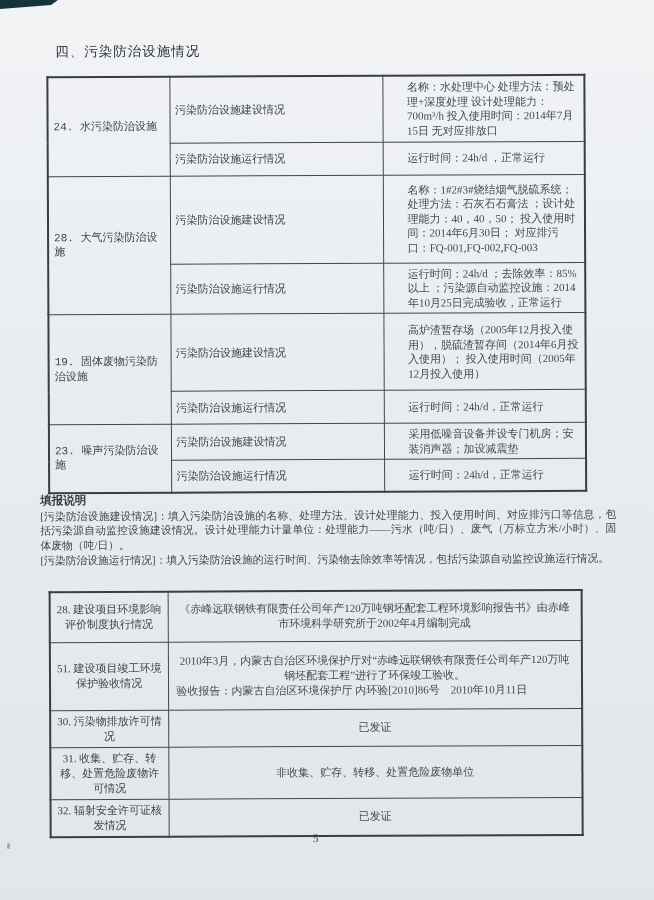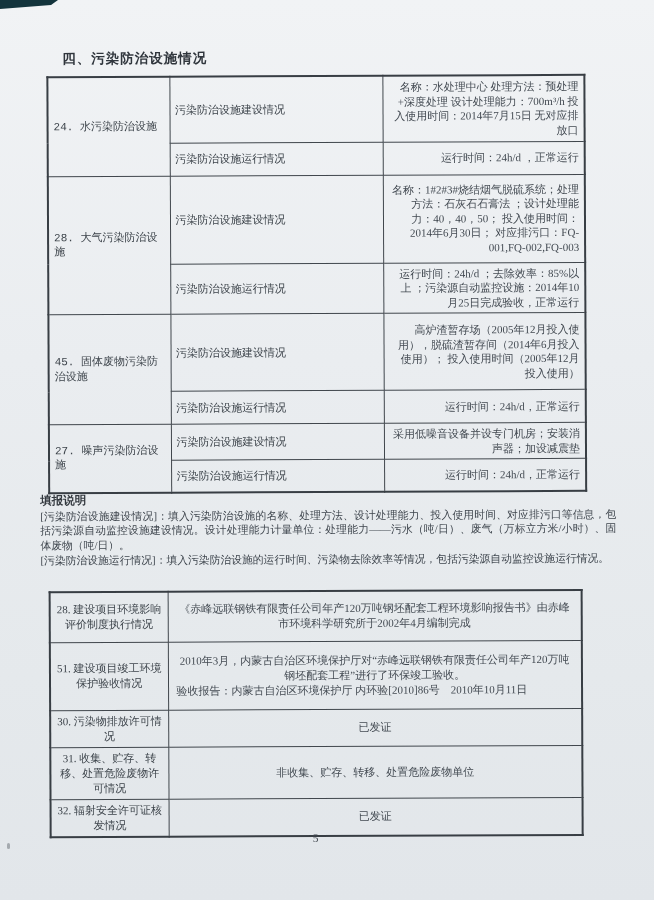--- a/index.html
+++ b/index.html
@@ -22,42 +22,42 @@
     width: 58px; height: 9px;
     background: #13343c;
     clip-path: polygon(0 0, 100% 0, 88% 55%, 0 100%);
   }
   .speck {
     position: absolute; left: 7px; top: 843px;
     width: 3px; height: 6px; background: #8a9096; border-radius: 2px; opacity: .7;
   }
   .section-title {
     position: absolute; left: 55px; top: 40px;
-    margin: 9px;
-    font-size: 13.5px; font-weight: bold; color: #30363d;
+    margin: 2px;
+    font-size: 13.5px; font-weight: normal; color: #30363d;
     letter-spacing: 1px;
   }
   
   table { border-collapse: collapse; table-layout: fixed; }
   .facilities {
     position: absolute; left: 48px; top: 75px;
     width: 537px;
     border: 2px solid #383e44;
   }
   .facilities td {
     border: 1px solid #41474d;
     font-size: 11px; line-height: 14.5px;
     padding: 3px 5px;
     vertical-align: middle;
     box-sizing: border-box;
     overflow: hidden;
   }
   td.fac-label { text-align: left; padding-left: 5px; color: #3d444b; font-family: Liberation Mono, monospace; }
   td.fac-mid   { text-align: left; color: #3d444b; }
-  td.fac-val   { text-align: right; padding-left: 7px; color: #434a52; }
+  td.fac-val   { text-align: left; padding-left: 24px; color: #434a52; }
   tr.h66 { height: 66px; } tr.h33 { height: 33px; }
   tr.h88 { height: 88px; } tr.h48 { height: 48px; }
   tr.h77 { height: 77px; } tr.h36 { height: 36px; }
   tr.h32 { height: 32px; }
   
   .notes {
     position: absolute; left: 40px; top: 492px; width: 576px;
     font-size: 10.8px; line-height: 14.5px; color: #3f464e;
   }
   .notes-title { font-weight: bold; font-size: 11.5px; color: #33393f; margin-bottom: 1px; }
@@ -116,30 +116,30 @@
         <tr class="h88">
           <td class="fac-label" rowspan="2">28. 大气污染防治设施</td>
           <td class="fac-mid">污染防治设施建设情况</td>
           <td class="fac-val">名称：1#2#3#烧结烟气脱硫系统；处理方法：石灰石石膏法 ；设计处理能力：40，40，50； 投入使用时间：2014年6月30日； 对应排污口：FQ-001,FQ-002,FQ-003</td>
         </tr>
         <tr class="h48">
           <td class="fac-mid">污染防治设施运行情况</td>
           <td class="fac-val">运行时间：24h/d ；去除效率：85%以上 ；污染源自动监控设施：2014年10月25日完成验收，正常运行</td>
         </tr>
         <tr class="h77">
-          <td class="fac-label" rowspan="2">45. 固体废物污染防治设施</td>
+          <td class="fac-label" rowspan="2">19. 固体废物污染防治设施</td>
           <td class="fac-mid">污染防治设施建设情况</td>
           <td class="fac-val">高炉渣暂存场（2005年12月投入使用），脱硫渣暂存间（2014年6月投入使用）；  投入使用时间（2005年12月投入使用）</td>
         </tr>
         <tr class="h33">
           <td class="fac-mid">污染防治设施运行情况</td>
           <td class="fac-val">运行时间：24h/d，正常运行</td>
         </tr>
         <tr class="h36">
-          <td class="fac-label" rowspan="2">27. 噪声污染防治设施</td>
+          <td class="fac-label" rowspan="2">23. 噪声污染防治设施</td>
           <td class="fac-mid">污染防治设施建设情况</td>
           <td class="fac-val">采用低噪音设备并设专门机房；安装消声器；加设减震垫</td>
         </tr>
         <tr class="h32">
           <td class="fac-mid">污染防治设施运行情况</td>
           <td class="fac-val">运行时间：24h/d，正常运行</td>
         </tr>
       </tbody>
     </table>
 

